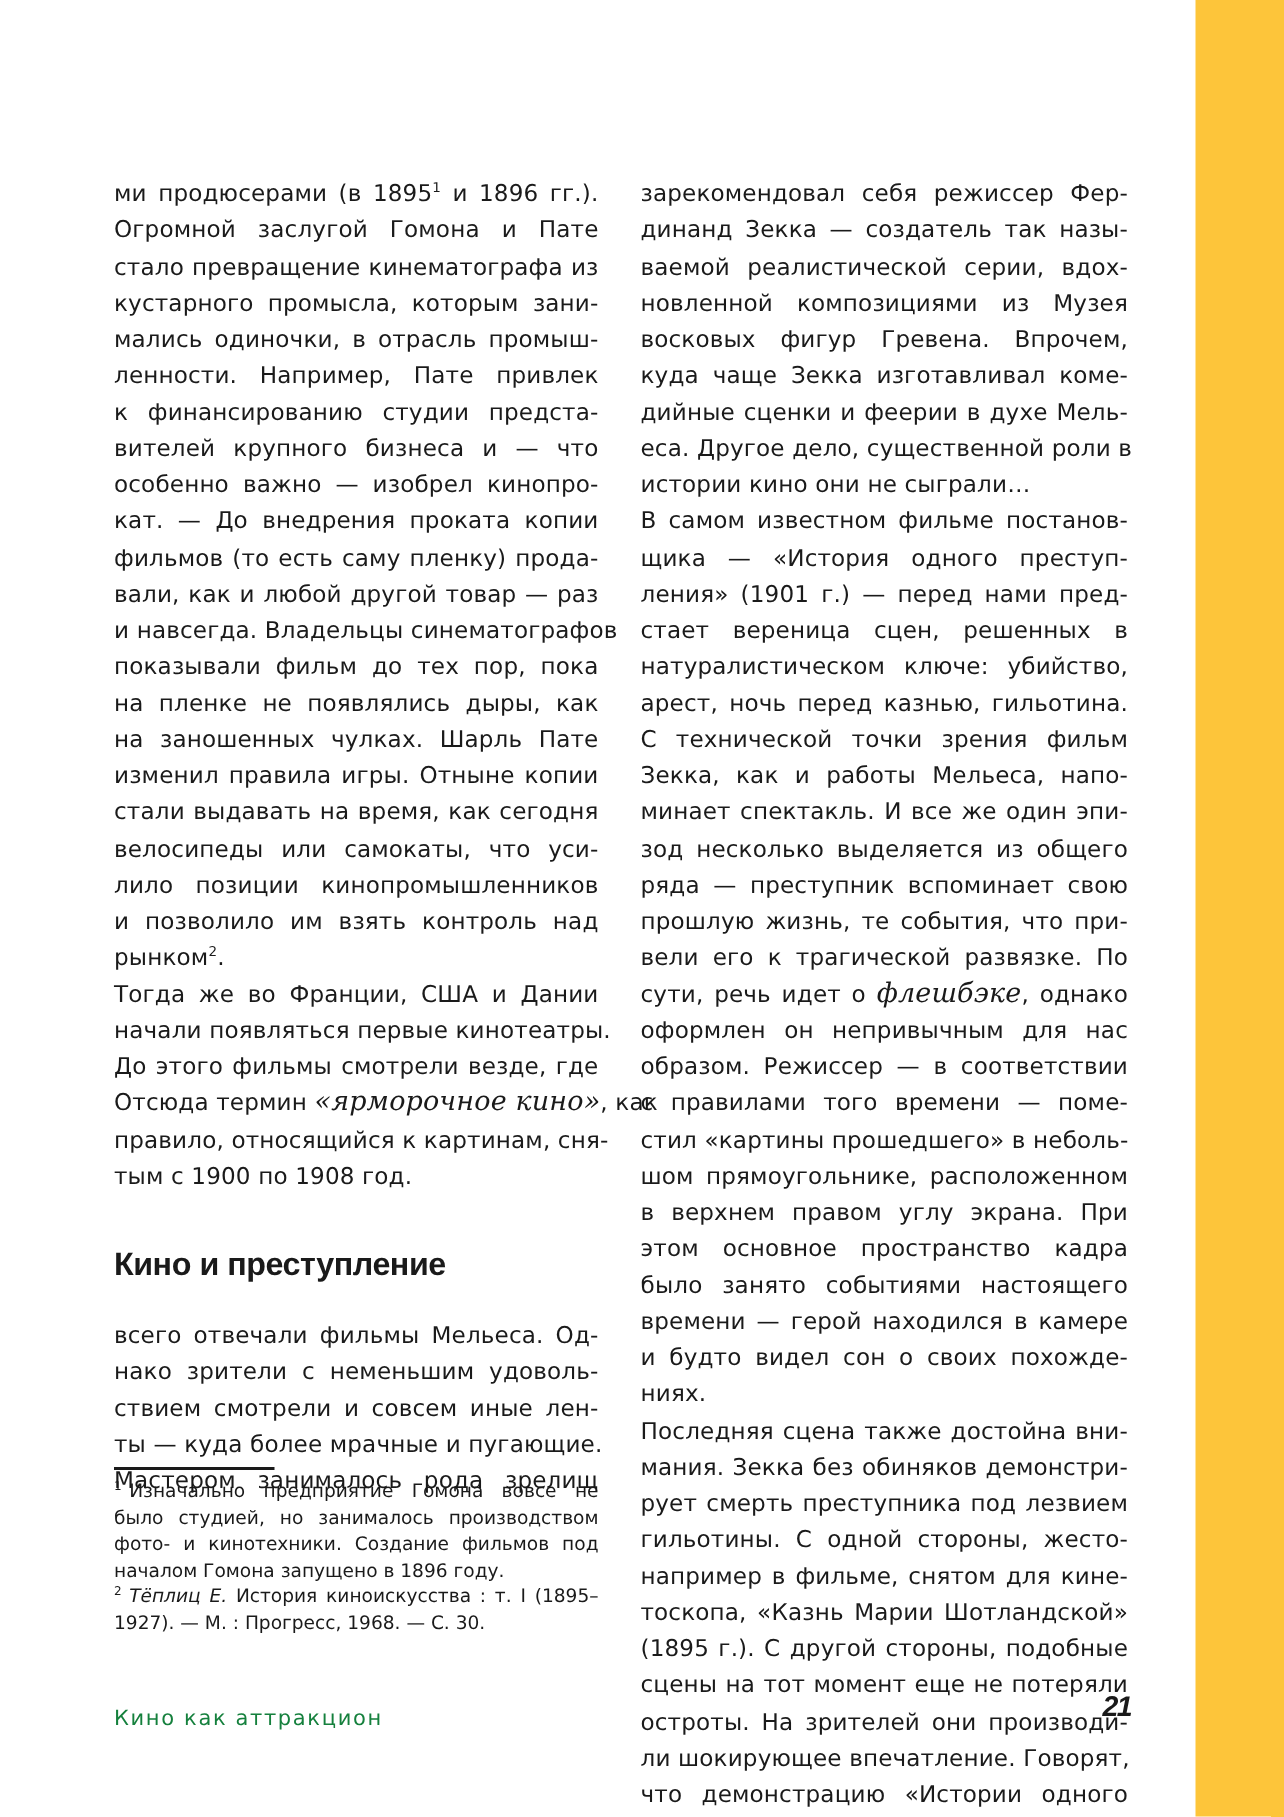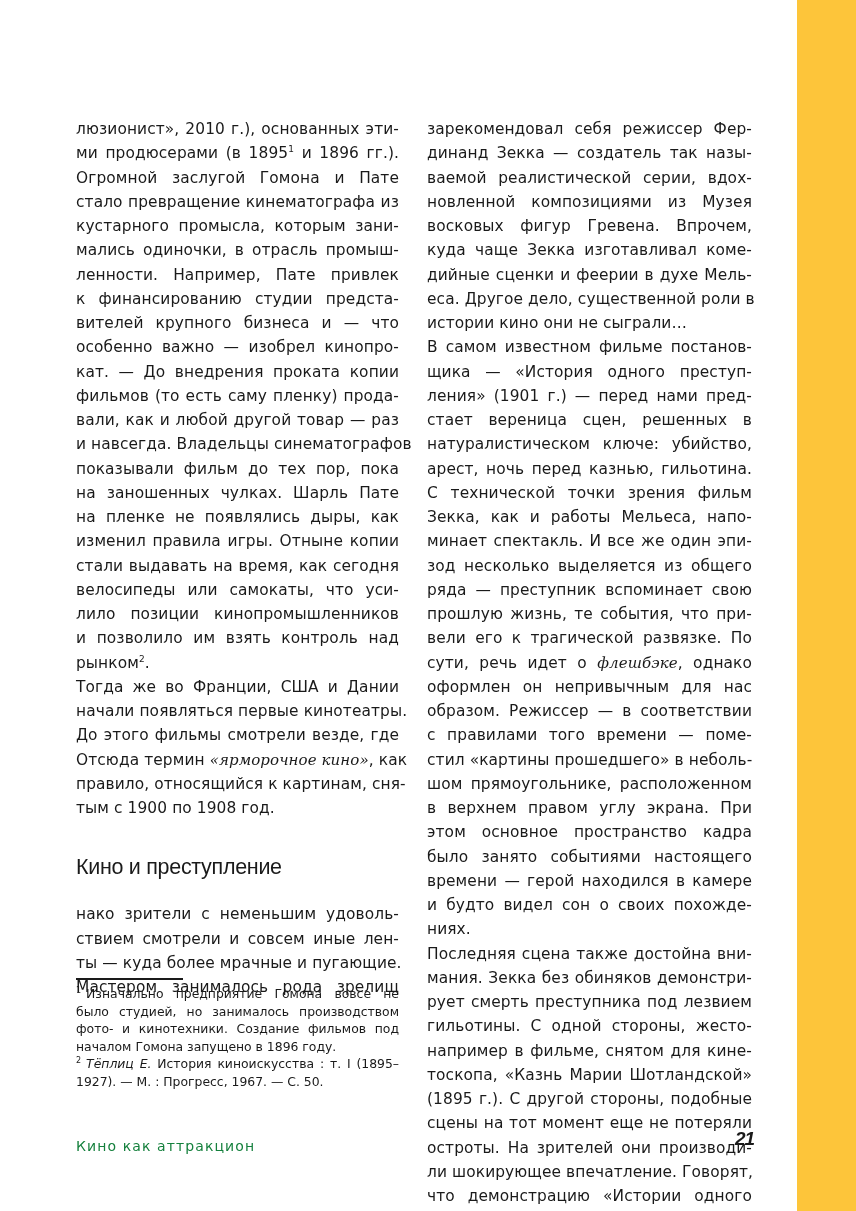--- a/index.html
+++ b/index.html
@@ -17,24 +17,24 @@
     font-size: 15.4px; line-height: 24.25px; letter-spacing: 0.1px;
   }
   .col-left { left: 76px; width: 323px; }
   .col-right { left: 427px; width: 325px; }
   .ln {
     display: block; white-space: nowrap; text-align: justify;
     text-align-last: justify; height: 24.25px; overflow: visible;
   }
   .ln.last { text-align-last: left; }
   .ln.short { text-align-last: left; }
-  .it { font-family: "DejaVu Serif", "Liberation Serif", serif; font-style: italic; font-size: 15px; }
+  .it { font-family: "DejaVu Serif", "Liberation Serif", serif; font-style: italic; font-size: 18px; }
   sup { font-size: 9px; line-height: 0; vertical-align: 6px; }
   .heading {
-    display: block; font-family: "Liberation Sans", sans-serif; font-weight: normal;
+    display: block; font-family: "Liberation Sans", sans-serif; font-weight: bold;
     font-size: 21.5px; letter-spacing: -0.3px; margin-top: 34px; margin-bottom: 22px;
     line-height: 26px; white-space: nowrap;
   }
   .footnote-rule {
     position: absolute; left: 76px; top: 978px; width: 107px; height: 2px; background: #1a1a1a;
   }
   .footnotes {
     position: absolute; left: 76px; top: 985px; width: 323px;
     font-size: 12.4px; line-height: 17.5px;
   }
@@ -50,69 +50,69 @@
     position: absolute; left: 735px; top: 1128px;
     font-family: "Liberation Sans", sans-serif; font-weight: bold; font-size: 19px; letter-spacing: -1px; font-style: italic;
   }
 </style>
 </head>
 <body>
 
 <div class="side-strip"></div>
 
 <div class="col col-left">
-  <span class="ln">люзионист», 2010 г.), основанных эти-</span>
   <span class="ln"><span>ми продюсерами (в 1895</span><sup>1</sup> <span>и 1896 гг.).</span></span>
 
   <span class="ln">Огромной заслугой Гомона и Пате</span>
   <span class="ln">стало превращение кинематографа из</span>
   <span class="ln">кустарного промысла, которым зани-</span>
   <span class="ln">мались одиночки, в отрасль промыш-</span>
   <span class="ln">ленности. Например, Пате привлек</span>
   <span class="ln">к финансированию студии предста-</span>
   <span class="ln">вителей крупного бизнеса и — что</span>
   <span class="ln">особенно важно — изобрел кинопро-</span>
   <span class="ln">кат. — До внедрения проката копии</span>
   <span class="ln">фильмов (то есть саму пленку) прода-</span>
   <span class="ln">вали, как и любой другой товар — раз</span>
   <span class="ln">и навсегда. Владельцы синематографов</span>
   <span class="ln">показывали фильм до тех пор, пока</span>
+  <span class="ln">на пленке не появлялись дыры, как</span>
   <span class="ln">на заношенных чулках. Шарль Пате</span>
-  <span class="ln">на пленке не появлялись дыры, как</span>
   <span class="ln">изменил правила игры. Отныне копии</span>
   <span class="ln">стали выдавать на время, как сегодня</span>
   <span class="ln">велосипеды или самокаты, что уси-</span>
   <span class="ln">лило позиции кинопромышленников</span>
   <span class="ln">и позволило им взять контроль над</span>
   <span class="ln short"><span>рынком</span><sup>2</sup><span>.</span></span>
 
   <span class="ln">Тогда же во Франции, США и Дании</span>
   <span class="ln">начали появляться первые кинотеатры.</span>
   <span class="ln">До этого фильмы смотрели везде, где</span>
   <span class="ln"><span>Отсюда термин </span><span class="it">«ярморочное кино»</span><span>, как</span></span>
   <span class="ln">правило, относящийся к картинам, сня-</span>
   <span class="ln last">тым с 1900 по 1908 год.</span>
 
   <span class="heading">Кино и преступление</span>
 
+  <span class="ln">всего отвечали фильмы Мельеса. Од-</span>
   <span class="ln">нако зрители с неменьшим удоволь-</span>
   <span class="ln">ствием смотрели и совсем иные лен-</span>
   <span class="ln">ты — куда более мрачные и пугающие.</span>
   <span class="ln">Мастером занималось рода зрелищ</span>
 </div>
 
 <div class="footnote-rule"></div>
 
 <div class="footnotes">
   <span class="fn-ln"><sup>1</sup><span>Изначально предприятие Гомона вовсе не</span></span>
   <span class="fn-ln">было студией, но занималось производством</span>
   <span class="fn-ln">фото- и кинотехники. Создание фильмов под</span>
   <span class="fn-ln last">началом Гомона запущено в 1896 году.</span>
   <span class="fn-ln"><sup>2</sup><span class="fn-it">Тёплиц Е.</span><span> История киноискусства : т. I (1895–</span></span>
-  <span class="fn-ln last">1927). — М. : Прогресс, 1967. — С. 50.</span>
+  <span class="fn-ln last">1927). — М. : Прогресс, 1968. — С. 30.</span>
 </div>
 
 <div class="col col-right">
   <span class="ln">зарекомендовал себя режиссер Фер-</span>
   <span class="ln">динанд Зекка — создатель так назы-</span>
   <span class="ln">ваемой реалистической серии, вдох-</span>
   <span class="ln">новленной композициями из Музея</span>
   <span class="ln">восковых фигур Гревена. Впрочем,</span>
   <span class="ln">куда чаще Зекка изготавливал коме-</span>
   <span class="ln">дийные сценки и феерии в духе Мель-</span>

